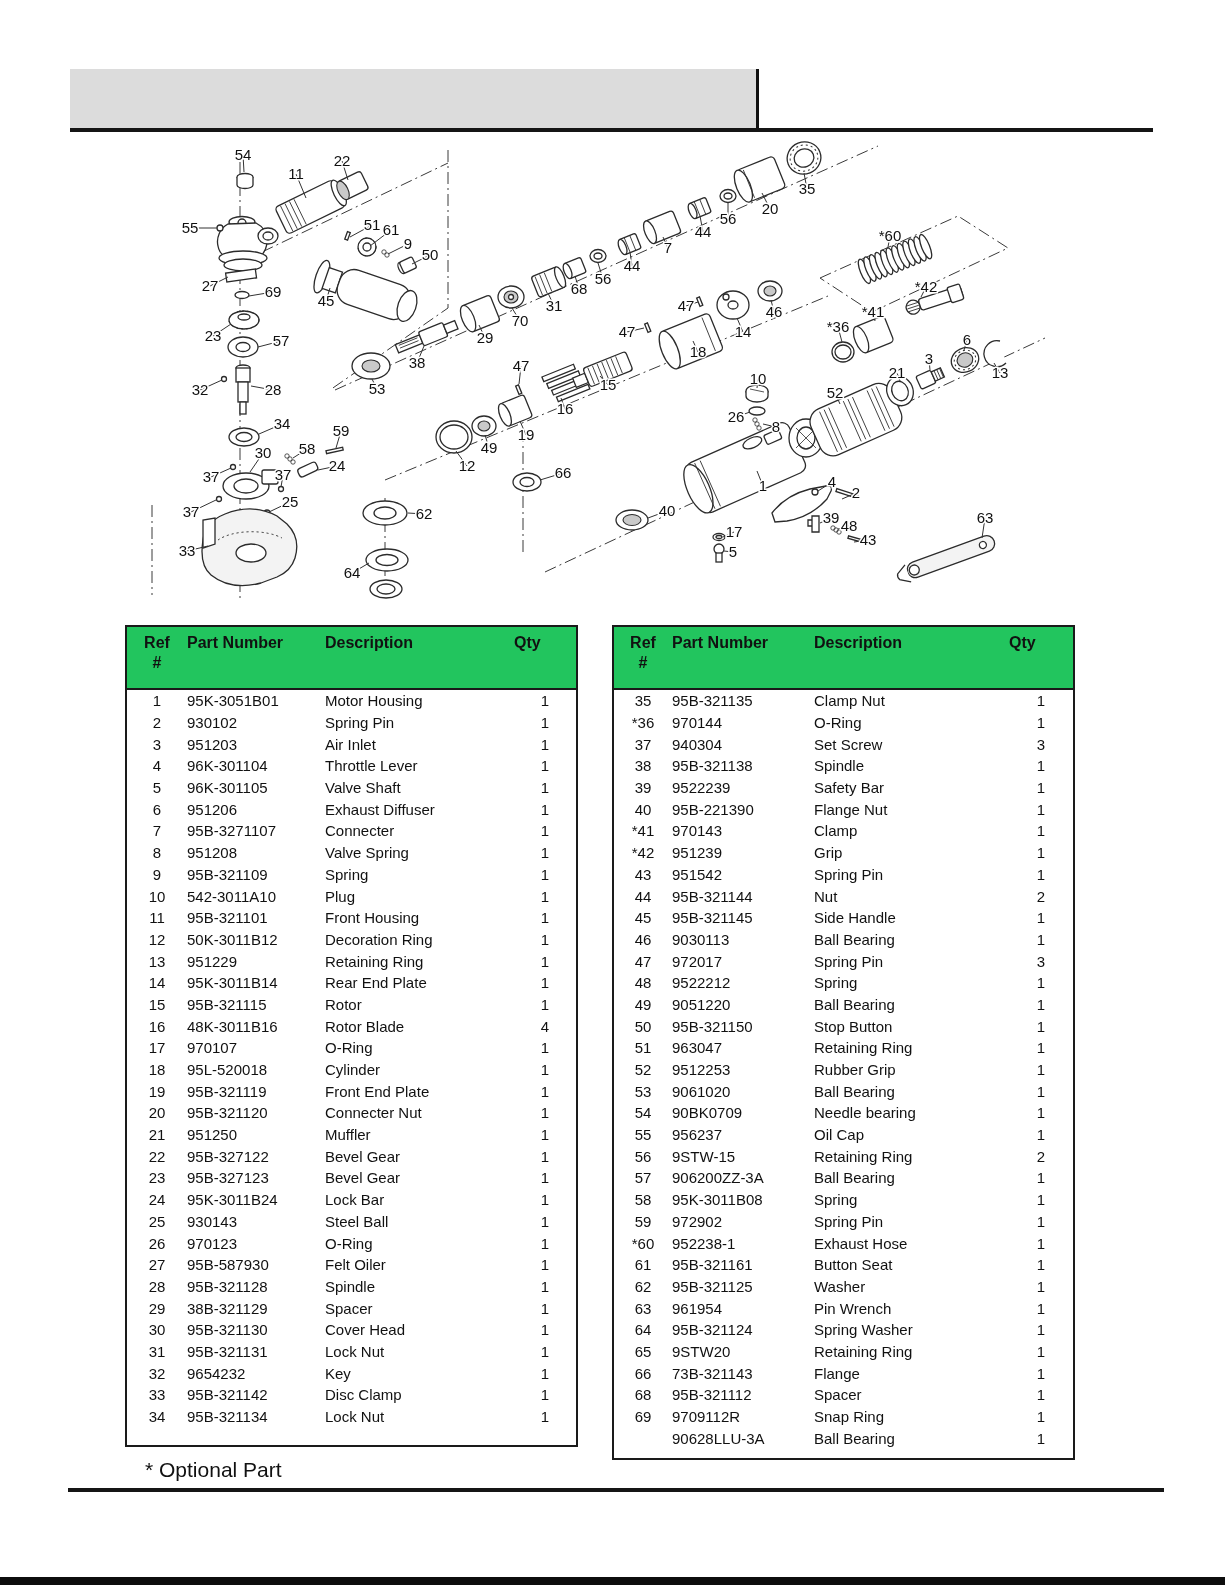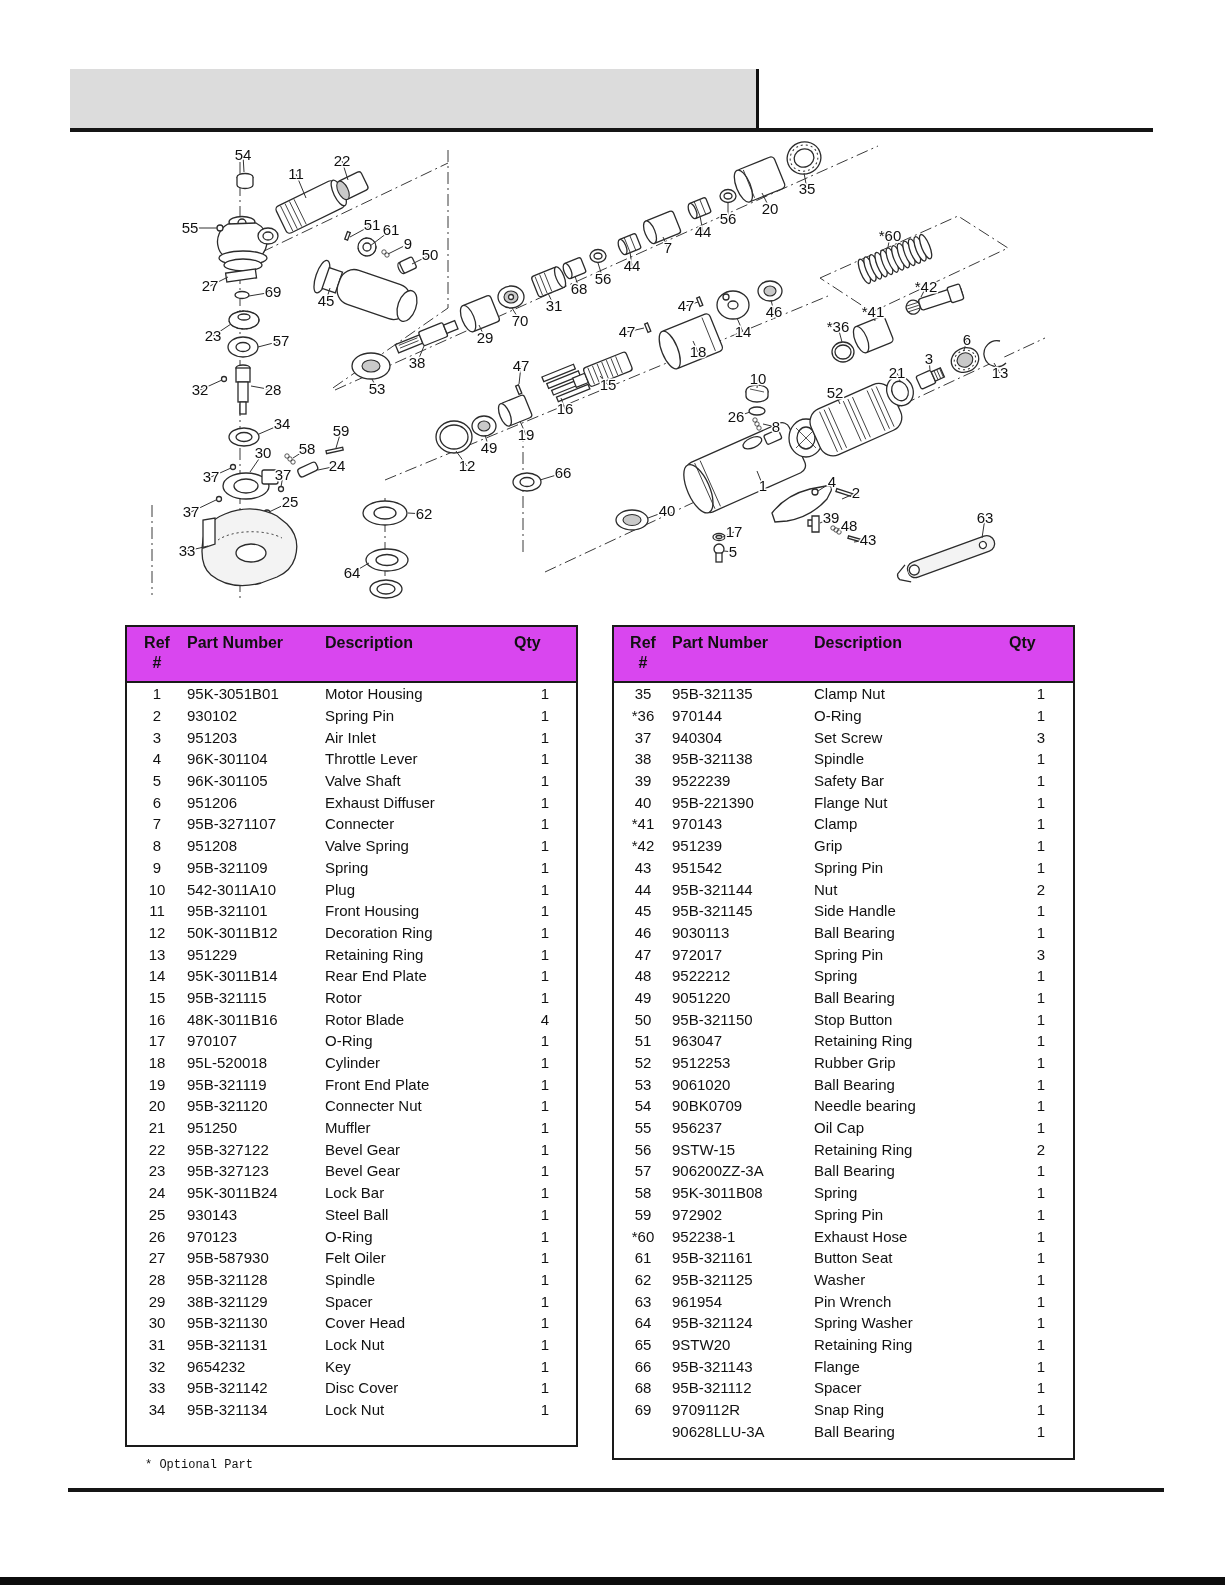--- a/index.html
+++ b/index.html
@@ -13,33 +13,33 @@
   .cl{stroke:#3a3a3a;stroke-width:1;fill:none;stroke-dasharray:12 4 2 4;}
   .pt{fill:#fff;stroke:#2b2b2b;stroke-width:1.3;}
   .ptf{fill:#f3f3f3;stroke:#2b2b2b;stroke-width:1.3;}
   .ptb{fill:#c9c9c9;stroke:#2b2b2b;stroke-width:1.1;}
   .thn{stroke:#2b2b2b;stroke-width:.8;fill:none;}
   .dot{stroke:#2b2b2b;stroke-width:1;fill:none;stroke-dasharray:2 3;}
   .lbl{font:15px "Liberation Sans",sans-serif;fill:#101010;text-anchor:middle;paint-order:stroke;stroke:#fff;stroke-width:3px;}
   .ldr{stroke:#333;stroke-width:1;}
   
   .tbl{border:2px solid #1a1a1a;background:#fff;box-sizing:border-box;font-size:15px;}
-  .tbl .thead{display:grid;height:56px;background:#d946ef;border-bottom:2px solid #1a1a1a;font-weight:bold;font-size:16px;align-items:start;padding-top:6px;box-sizing:border-box;}
+  .tbl .thead{display:grid;height:63px;background:#22c55e;border-bottom:2px solid #1a1a1a;font-weight:bold;font-size:16px;align-items:start;padding-top:6px;box-sizing:border-box;}
   .tbl .thead div{line-height:20px;}
   .tbl-left .thead, .tbl-left .row{grid-template-columns:60px 138px 1fr 62px;}
   .tbl-right .thead, .tbl-right .row{grid-template-columns:58px 142px 1fr 64px;}
   .row{display:grid;height:21.7px;align-items:center;}
   .cell{white-space:nowrap;overflow:hidden;}
   .c0{text-align:center;}
   .c3{text-align:center;}
   .hc0{text-align:center;}
   .hc3{text-align:left;}
   .tbl-left{left:125px;top:625px;width:453px;height:822px;}
   .tbl-right{left:612px;top:625px;width:463px;height:835px;}
-  .opt-note{left:145px;top:1458px;font-size:12px;font-family:Liberation Mono, monospace;}
+  .opt-note{left:145px;top:1458px;font-size:21px;}
   .ftr-rule{left:68px;top:1488px;width:1096px;height:4px;background:#151515;}
   .btm-bar{left:0;top:1577px;width:1225px;height:8px;background:#0d0d0d;}
 </style>
 </head>
 <body>
 
 <div class="abs hdr-gray"></div>
 <div class="abs hdr-rule"></div>
 
 <svg id="diagram" class="abs" viewBox="0 138 1225 482" xmlns="http://www.w3.org/2000/svg">
@@ -667,21 +667,21 @@
       </div>
       <div class="row">
         <div class="cell c0">32</div>
         <div class="cell c1">9654232</div>
         <div class="cell c2">Key</div>
         <div class="cell c3">1</div>
       </div>
       <div class="row">
         <div class="cell c0">33</div>
         <div class="cell c1">95B-321142</div>
-        <div class="cell c2">Disc Cover</div>
+        <div class="cell c2">Disc Clamp</div>
         <div class="cell c3">1</div>
       </div>
       <div class="row">
         <div class="cell c0">34</div>
         <div class="cell c1">95B-321134</div>
         <div class="cell c2">Lock Nut</div>
         <div class="cell c3">1</div>
       </div>
     </div>
 </div>
@@ -878,21 +878,21 @@
         <div class="cell c3">1</div>
       </div>
       <div class="row">
         <div class="cell c0">65</div>
         <div class="cell c1">9STW20</div>
         <div class="cell c2">Retaining Ring</div>
         <div class="cell c3">1</div>
       </div>
       <div class="row">
         <div class="cell c0">66</div>
-        <div class="cell c1">95B-321143</div>
+        <div class="cell c1">73B-321143</div>
         <div class="cell c2">Flange</div>
         <div class="cell c3">1</div>
       </div>
       <div class="row">
         <div class="cell c0">68</div>
         <div class="cell c1">95B-321112</div>
         <div class="cell c2">Spacer</div>
         <div class="cell c3">1</div>
       </div>
       <div class="row">

